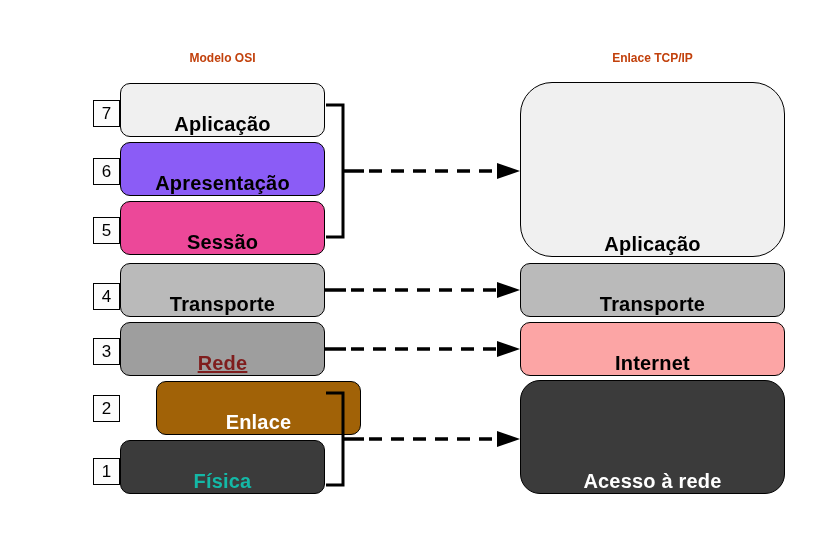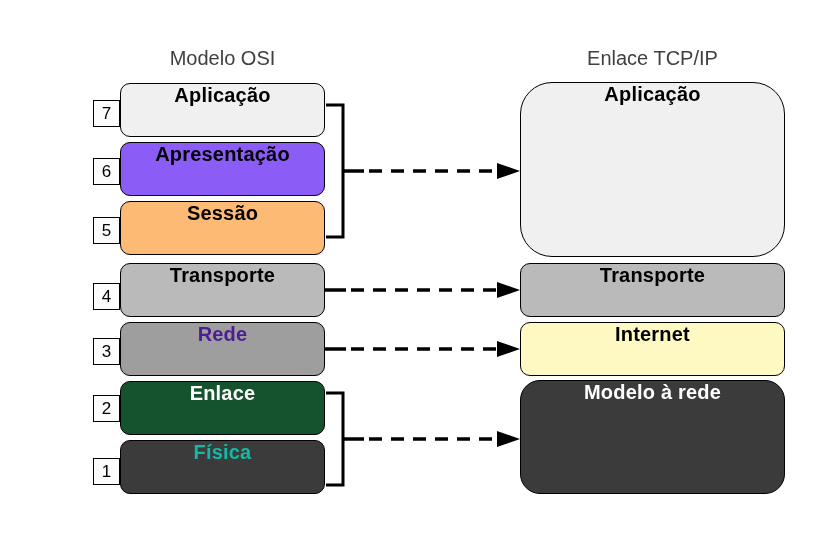--- a/index.html
+++ b/index.html
@@ -7,30 +7,30 @@
     position:relative;
     width:838px;height:550px;
     background:#ffffff;
     font-family:"Liberation Sans",sans-serif;
     overflow:hidden;
   }
   .col-title{
     position:absolute;
     top:48px;height:20px;line-height:20px;
     text-align:center;
-    font-weight:normal;font-size:20px;color:#404040;
+    font-weight:bold;font-size:12px;color:#c2410c;
   }
   .osi-title{left:120px;width:205px;}
   .tcp-title{left:520px;width:265px;}
   .box{
     position:absolute;
     box-sizing:border-box;
     border:1.6px solid #000;
     border-radius:10px;
-    display:flex;align-items:flex-start;justify-content:center;
+    display:flex;align-items:flex-end;justify-content:center;
     font-weight:bold;font-size:20px;
     letter-spacing:0.2px;
   }
   .osi-box{left:120px;width:205px;height:54px;}
   .tcp-box{left:520px;width:265px;}
   .badge{
     position:absolute;
     left:93px;width:27px;height:27px;
     box-sizing:border-box;
     background:#fcfcfc;border:1.5px solid #000;
@@ -51,55 +51,55 @@
 
   <div class="col-title osi-title">Modelo OSI</div>
   <div class="col-title tcp-title">Enlace TCP/IP</div>
 
   <div class="box osi-box" style="top: 83px; background-color: rgb(240, 240, 240); color: rgb(0, 0, 0);">
     <span>Aplicação</span>
   </div>
   <div class="box osi-box" style="top: 142px; background-color: #8b5cf6; color: rgb(0, 0, 0);">
     <span>Apresentação</span>
   </div>
-  <div class="box osi-box" style="top: 201px; background-color: #fdba74; color: rgb(0, 0, 0);">
+  <div class="box osi-box" style="top: 201px; background-color: #ec4899; color: rgb(0, 0, 0);">
     <span>Sessão</span>
   </div>
   <div class="box osi-box" style="top: 263px; background-color: rgb(186, 186, 186); color: rgb(0, 0, 0);">
     <span>Transporte</span>
   </div>
-  <div class="box osi-box" style="top: 322px; background-color: rgb(158, 158, 158); color: #4c1d95;">
+  <div class="box osi-box" style="top: 322px; background-color: rgb(158, 158, 158); color: #7f1d1d; text-decoration: underline;">
     <span>Rede</span>
   </div>
-  <div class="box osi-box" style="top: 381px; background-color: #14532d; color: rgb(255, 255, 255);">
+  <div class="box osi-box" style="top: 381px; background-color: #a16207; color: rgb(255, 255, 255); margin-left: 36px;">
     <span>Enlace</span>
   </div>
   <div class="box osi-box" style="top: 440px; background-color: rgb(59, 59, 59); color: #14b8a6;">
     <span>Física</span>
   </div>
 
   <div class="badge" style="top:100px">7</div>
   <div class="badge" style="top:158px">6</div>
   <div class="badge" style="top:217px">5</div>
   <div class="badge" style="top:283px">4</div>
   <div class="badge" style="top:338px">3</div>
   <div class="badge" style="top:395px">2</div>
   <div class="badge" style="top:458px">1</div>
 
   <div class="box tcp-box" style="top: 82px; height: 175px; border-radius: 32px; background-color: rgb(240, 240, 240); color: rgb(0, 0, 0);">
     <span>Aplicação</span>
   </div>
   <div class="box tcp-box" style="top: 263px; height: 54px; background-color: rgb(186, 186, 186); color: rgb(0, 0, 0);">
     <span>Transporte</span>
   </div>
-  <div class="box tcp-box" style="top: 322px; height: 54px; background-color: #fef9c3; color: rgb(0, 0, 0);">
+  <div class="box tcp-box" style="top: 322px; height: 54px; background-color: #fca5a5; color: rgb(0, 0, 0);">
     <span>Internet</span>
   </div>
   <div class="box tcp-box" style="top: 380px; height: 114px; border-radius: 20px; background-color: rgb(59, 59, 59); color: rgb(255, 255, 255);">
-    <span>Modelo à rede</span>
+    <span>Acesso à rede</span>
   </div>
 
   <svg class="overlay" width="838" height="550" viewBox="0 0 838 550">
 
     <path d="M326,105 L343,105 L343,237 L326,237" fill="none" stroke="#000" stroke-width="3"></path>
 
     <path d="M326,393 L343,393 L343,485 L326,485" fill="none" stroke="#000" stroke-width="3"></path>
 
     <g>
       <line x1="343" y1="171" x2="364" y2="171" stroke="#000" stroke-width="3.5"></line>

